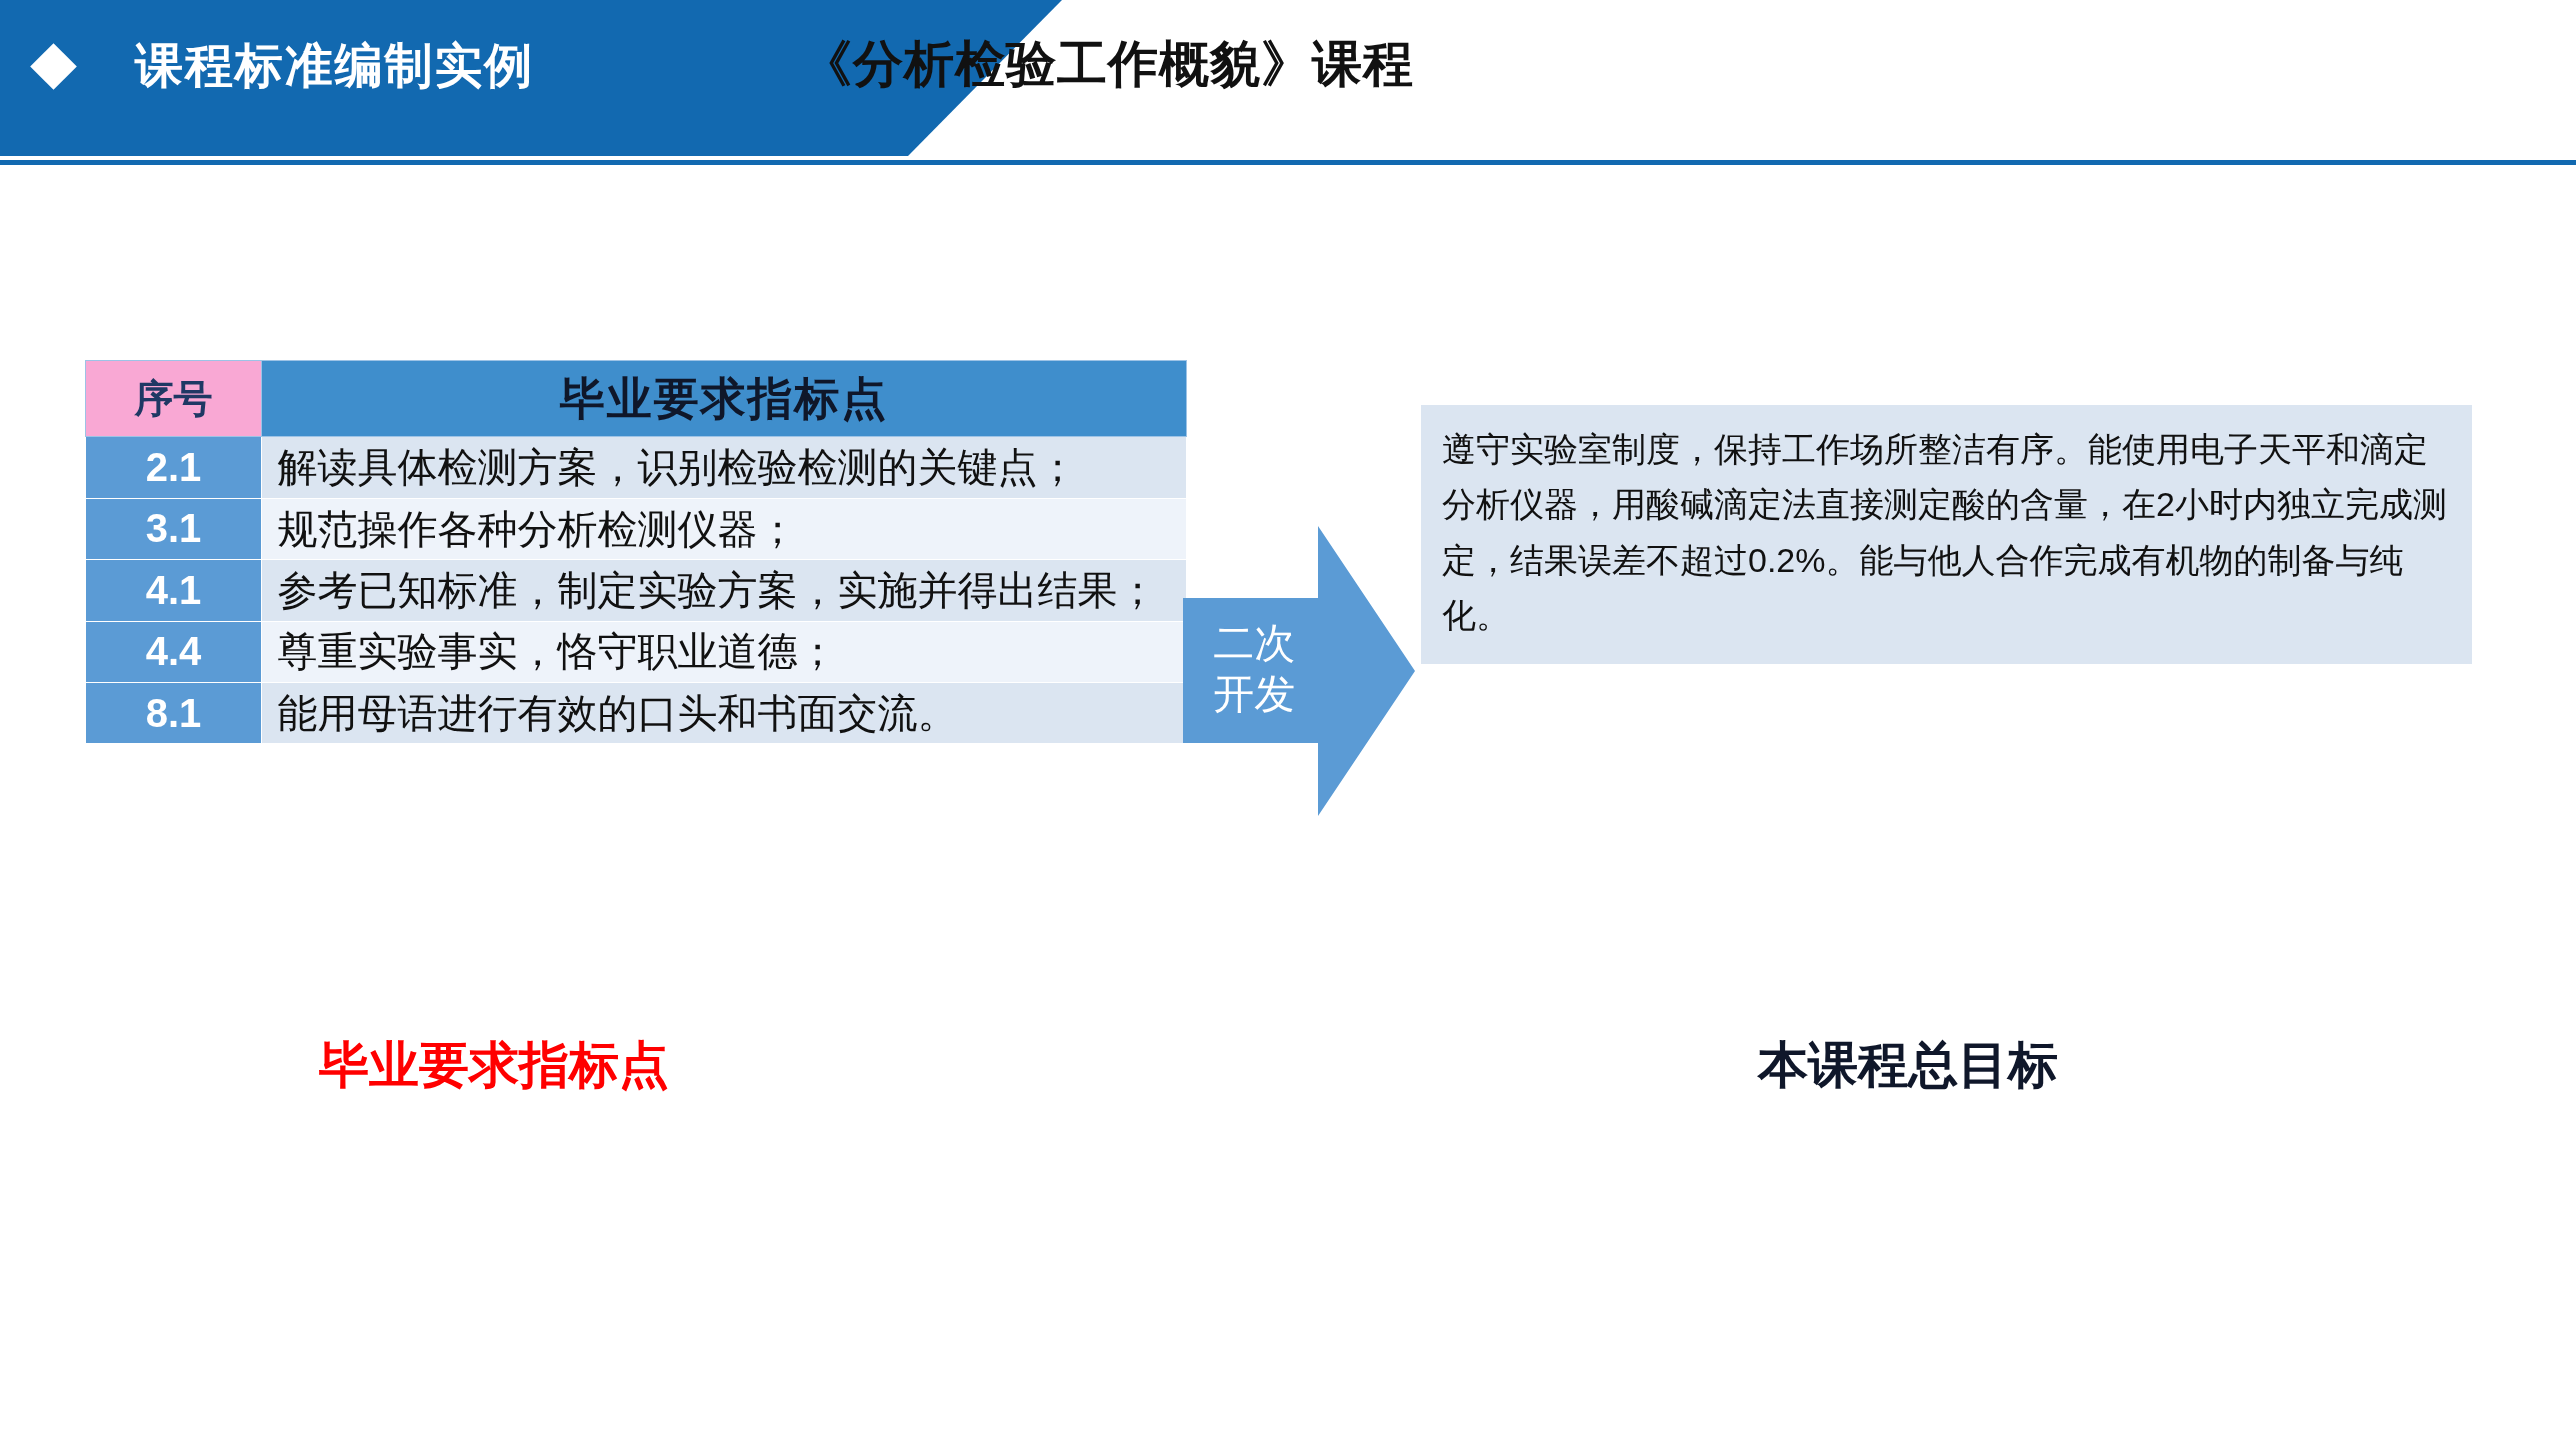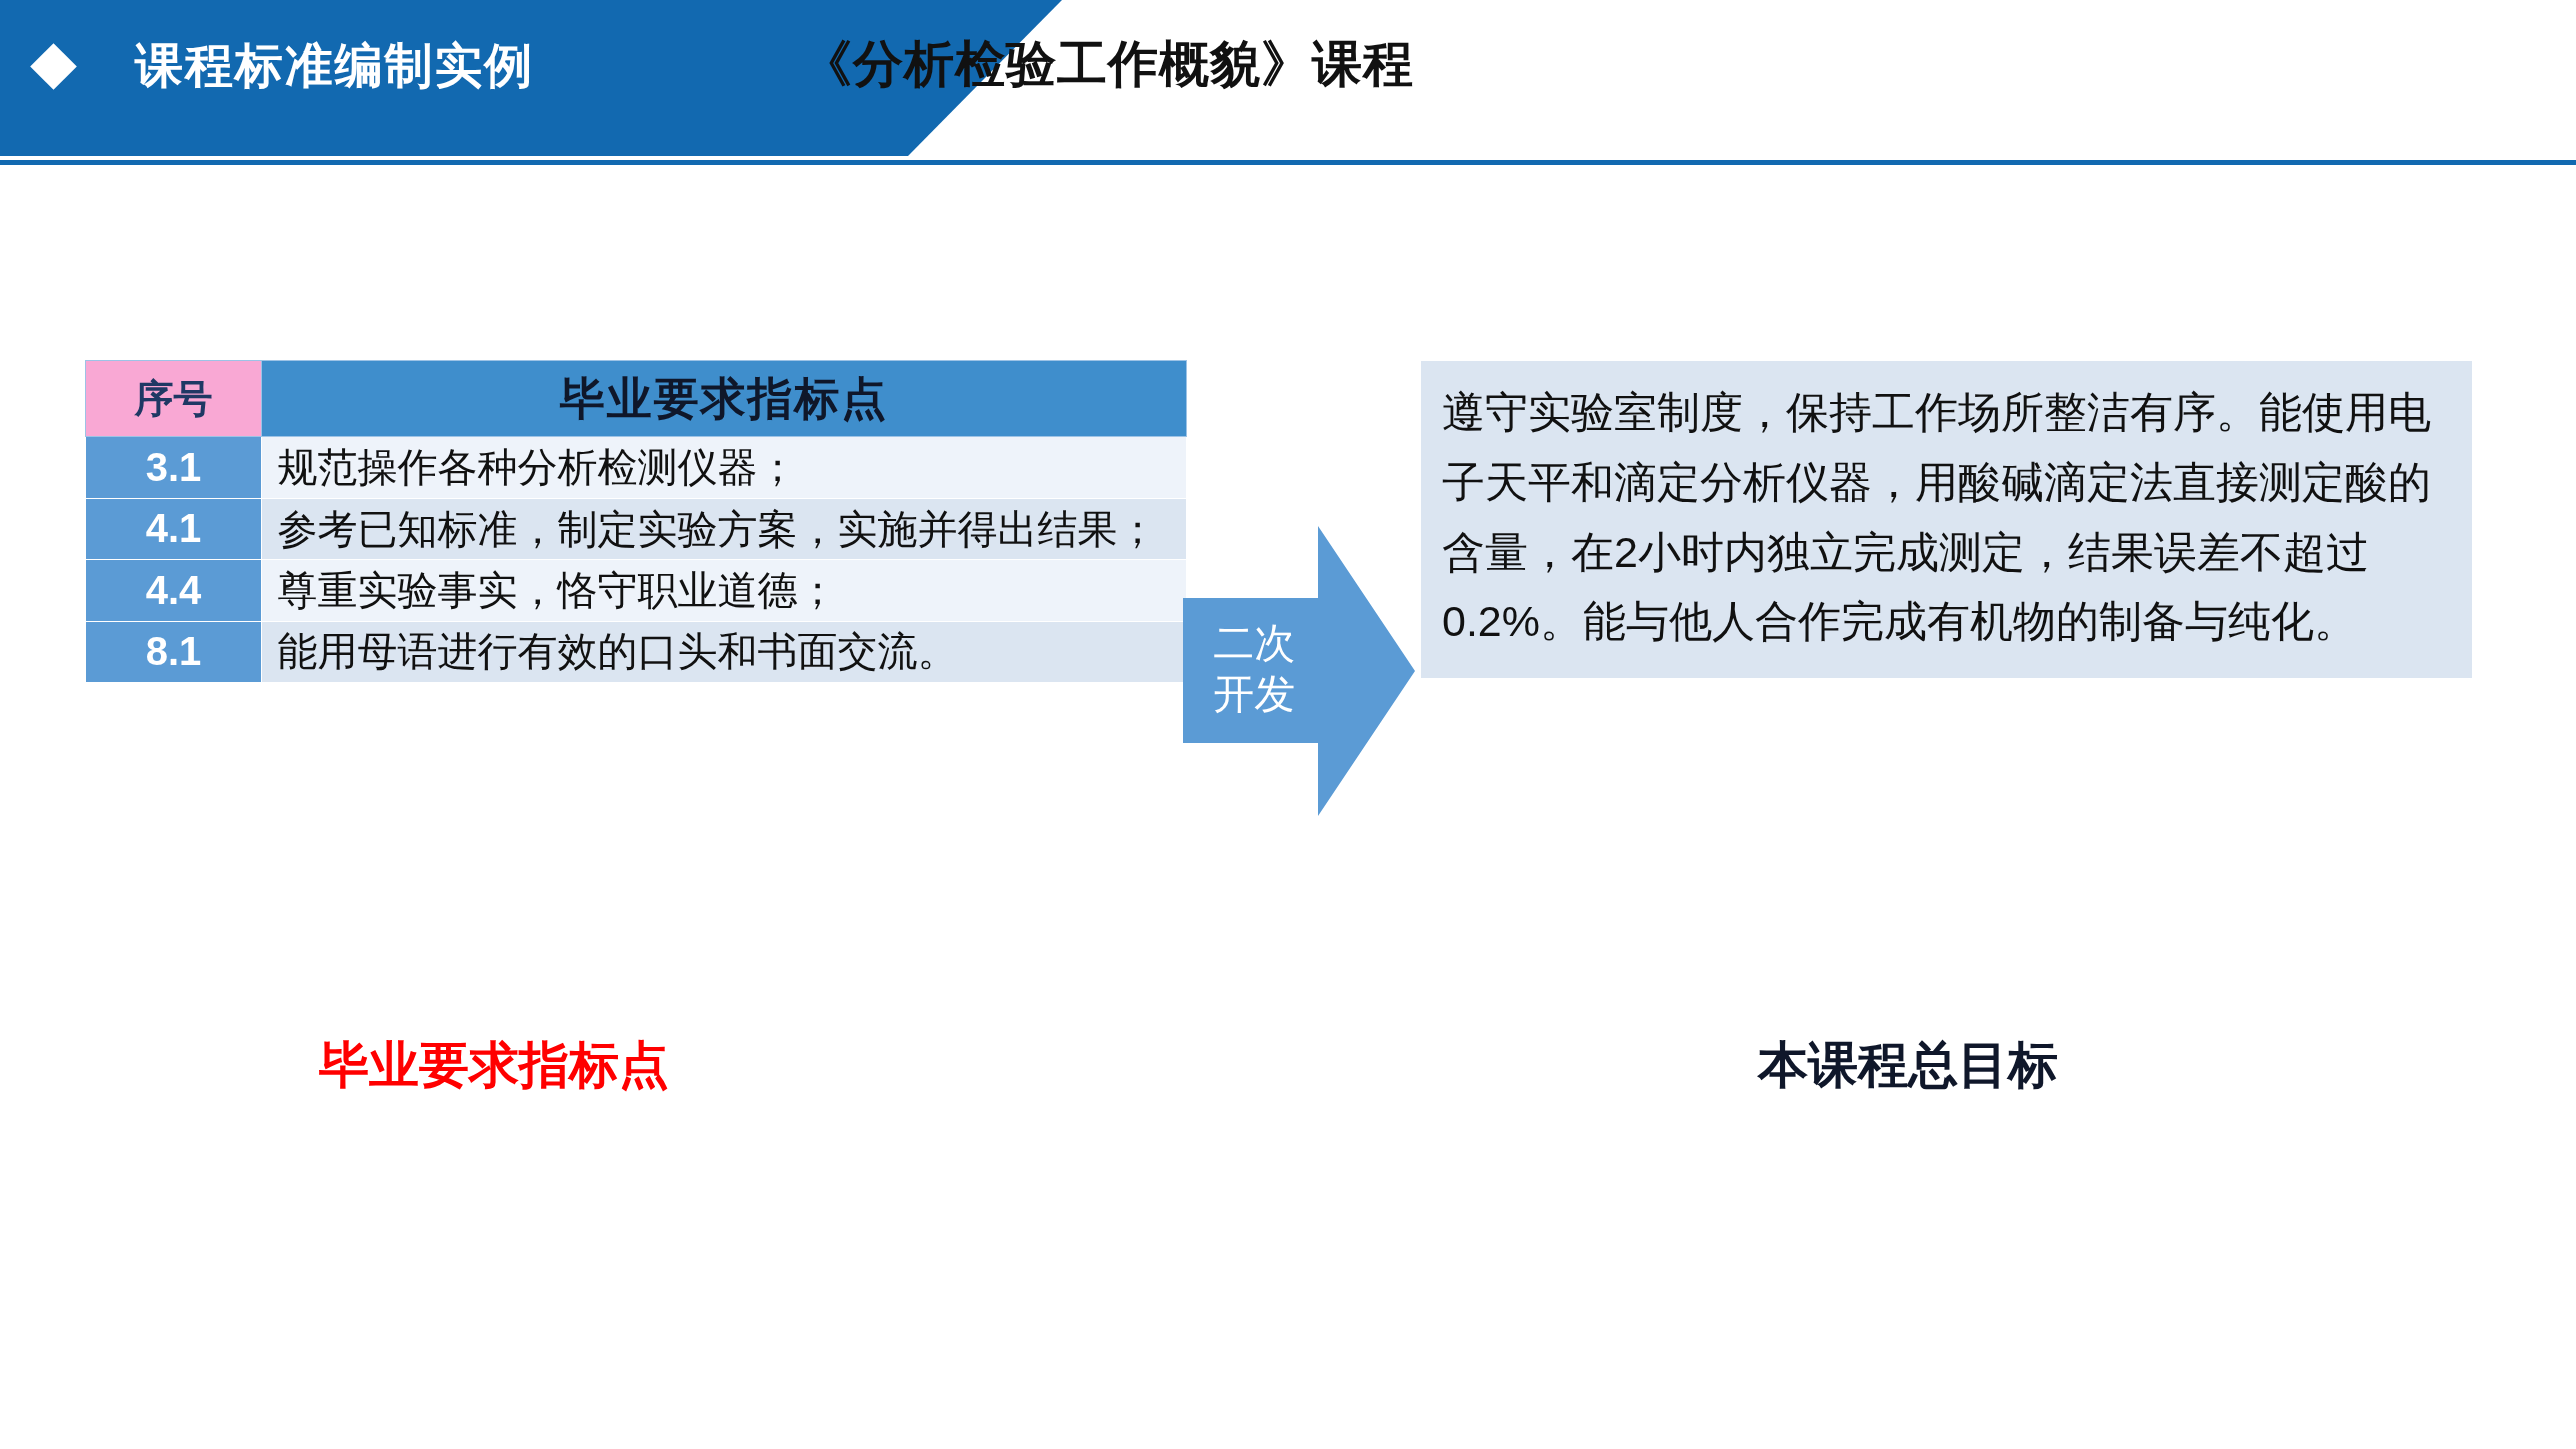--- a/index.html
+++ b/index.html
@@ -177,24 +177,25 @@
     font-size: 46px;
     font-weight: bold;
     text-align: center;
     letter-spacing: 2.9px;
     padding: 11.6px 0;
     border: 1.9px solid #9dc3e6;
   }
   #right-body {
     background: #dbe5f1;
     color: #111111;
-    font-size: 43px;
+    font-size: 34px;
     line-height: 1.62;
     padding: 17.4px 21px 21px 21px;
     border: 1.9px solid #ffffff;
+    margin-top: 44px;
   }
   #right-caption {
     position: absolute;
     left: 1758px;
     top: 1032px;
     font-size: 50px;
     font-weight: bold;
     color: #0f172a;
     white-space: nowrap;
   }
@@ -216,20 +217,24 @@
       <col class="c-no">
       <col class="c-txt">
     </colgroup>
   <thead>
     <tr>
       <th class="head-no">序号</th>
       <th class="head-txt">毕业要求指标点</th>
     </tr>
   </thead>
   <tbody>
+    <tr class="band-a">
+      <td class="cell-no">2.1</td>
+      <td class="cell-txt">解读具体检测方案，识别检验检测的关键点；</td>
+    </tr>
     <tr class="band-b">
       <td class="cell-no">3.1</td>
       <td class="cell-txt">规范操作各种分析检测仪器；</td>
     </tr>
     <tr class="band-a">
       <td class="cell-no">4.1</td>
       <td class="cell-txt">参考已知标准，制定实验方案，实施并得出结果；</td>
     </tr>
     <tr class="band-b">
       <td class="cell-no">4.4</td>

